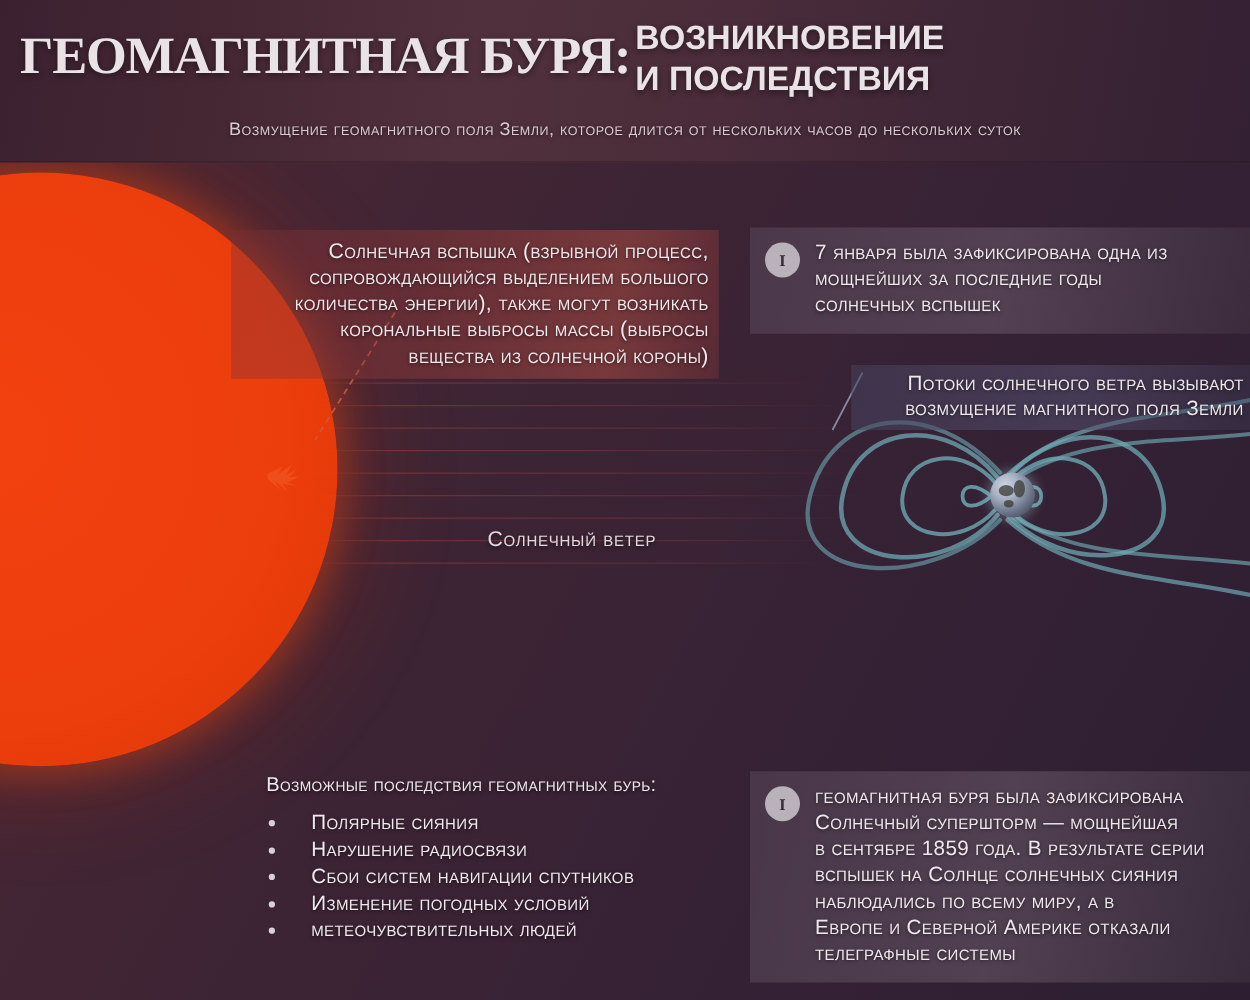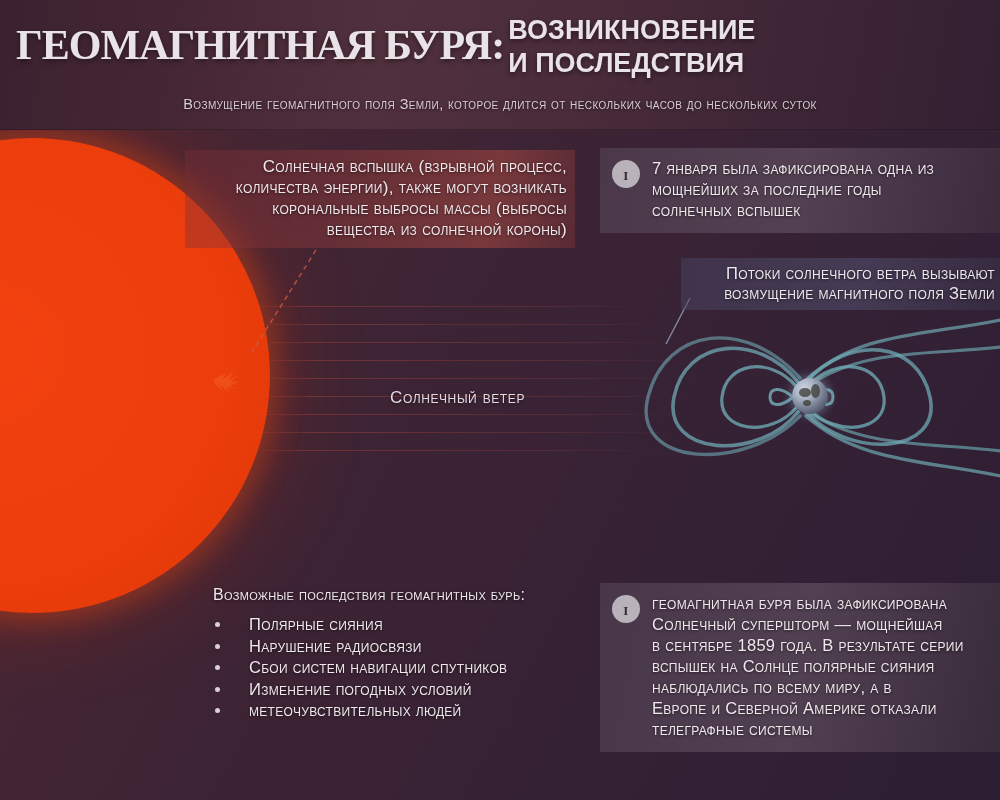--- a/index.html
+++ b/index.html
@@ -118,20 +118,21 @@
   
   .connector{ position:absolute; pointer-events:none; }
 
   
   .panel{
     position:absolute;
     color:#efe8ec;
     font-variant:small-caps;
     letter-spacing:0.3px;
     text-shadow:0 1px 3px rgba(0,0,0,0.55);
+    margin-top:34px;
   }
   #flare-box{
     left:185px; top:150px; width:390px; padding:6px 8px 8px 8px;
     background:linear-gradient(100deg, rgba(120,46,56,0.38) 0%, rgba(150,60,58,0.46) 45%, rgba(168,74,66,0.55) 78%, rgba(130,52,56,0.42) 100%);
     font-size:17px; line-height:21px; text-align:right;
   }
   #flare-box .ln{ display:block; }
 
   .infobox{
     display:flex; align-items:flex-start; gap:12px;
@@ -244,20 +245,21 @@
       <div class="title-sub2">
         <span>ВОЗНИКНОВЕНИЕ</span>
         <span>И ПОСЛЕДСТВИЯ</span>
       </div>
     </div>
     <div class="subtitle">Возмущение геомагнитного поля Земли, которое длится от нескольких часов до нескольких суток</div>
   </div>
 
   <div class="panel" id="flare-box">
     <span class="ln">Солнечная вспышка (взрывной процесс,</span>
+    <span class="ln">сопровождающийся выделением большого</span>
     <span class="ln">количества энергии), также могут возникать</span>
     <span class="ln">корональные выбросы массы (выбросы</span>
     <span class="ln">вещества из солнечной короны)</span>
   </div>
 
   <div class="panel infobox" id="info-top">
     <div class="icon-info">i</div>
     <div class="txt">
       <span class="ln">7 января была зафиксирована одна из</span>
       <span class="ln">мощнейших за последние годы</span>
@@ -297,20 +299,20 @@
       </li>
     </ul>
   </div>
 
   <div class="panel infobox" id="info-bottom">
     <div class="icon-info">i</div>
     <div class="txt">
       <span class="ln">геомагнитная буря была зафиксирована</span>
       <span class="ln">Солнечный супершторм — мощнейшая</span>
       <span class="ln">в сентябре 1859 года. В результате серии</span>
-      <span class="ln">вспышек на Солнце полярные сияния</span>
+      <span class="ln">вспышек на Солнце солнечных сияния</span>
       <span class="ln">наблюдались по всему миру, а в</span>
       <span class="ln">Европе и Северной Америке отказали</span>
       <span class="ln">телеграфные системы</span>
     </div>
   </div>
 
 </div>
 
 </body></html>

